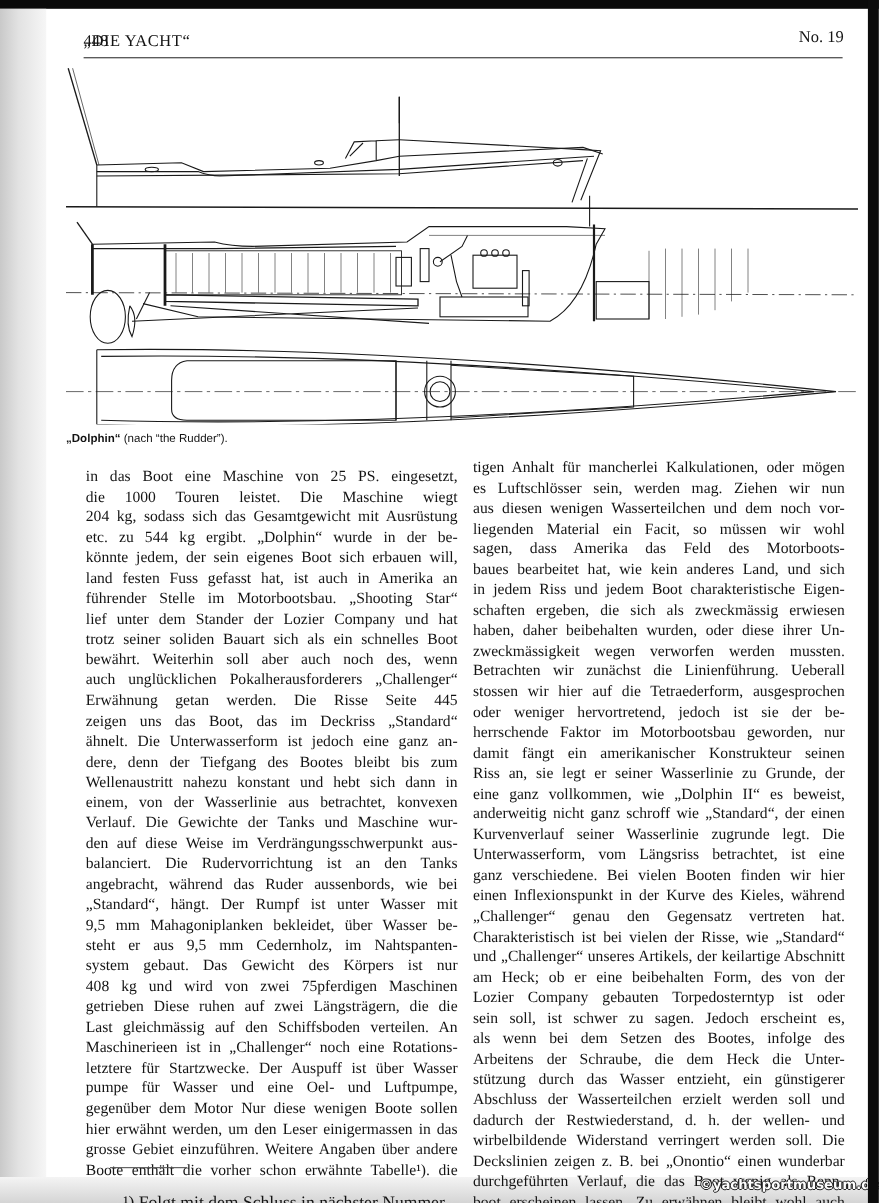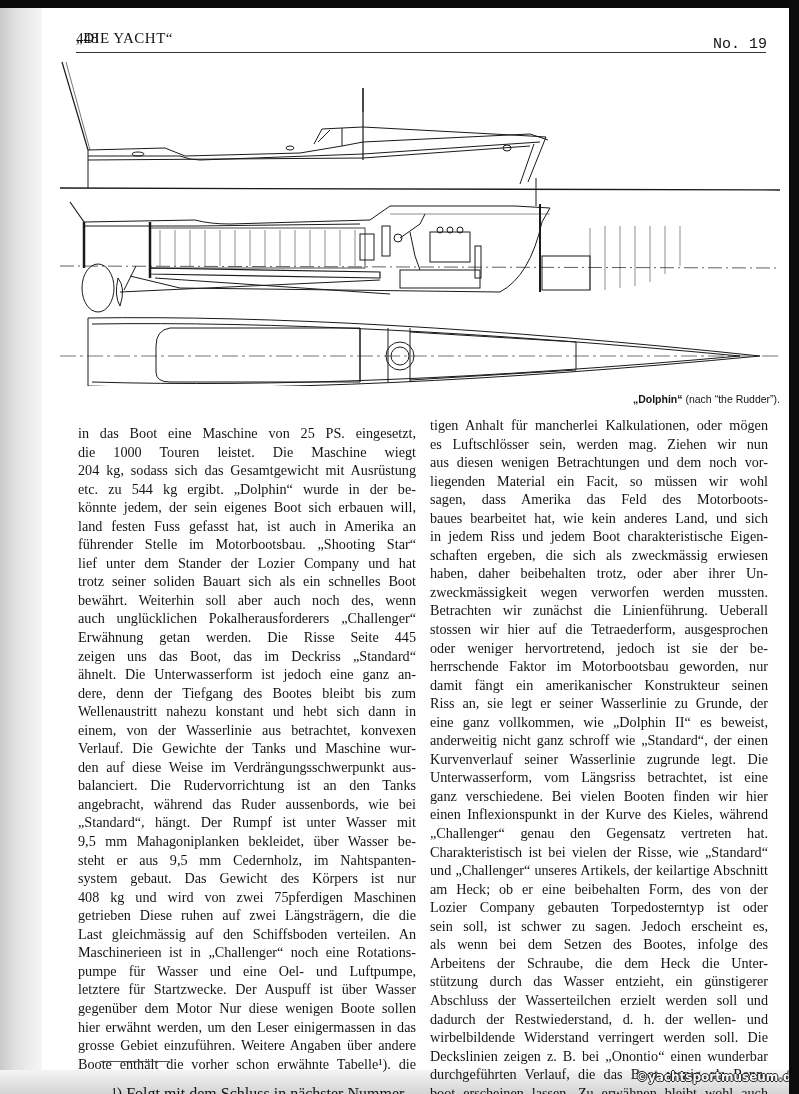--- a/index.html
+++ b/index.html
@@ -13,25 +13,25 @@
   .scan-right { position: absolute; right: 0; top: 0; width: 10px; height: 1094px; background: #0c0c0c; }
   .scan-left { position: absolute; left: 0; top: 8px; width: 42px; height: 1086px;
     background: linear-gradient(90deg, #c9c9c9 0%, #e2e2e2 40%, #f6f6f6 100%); }
   .scan-bottom { position: absolute; left: 0; top: 1070px; width: 789px; height: 24px;
     background: linear-gradient(180deg, #f4f4f4 0%, #d4d4d4 100%); }
   .page { position: absolute; left: 0; top: 0; width: 789px; height: 1094px; }
 
   .header { position: absolute; left: 76px; top: 4px; width: 711px; height: 30px; font-size: 15px; margin-top: 20px; }
   .header .num { position: absolute; left: 0; top: 6px; }
   .header .title { position: absolute; left: 0; width: 100%; top: 6px; text-align: left; letter-spacing: 0.5px; }
-  .header .issue { position: absolute; right: 20px; top: 12px; font-family: Liberation Mono, monospace; }
+  .header .issue { position: absolute; right: 20px; top: 2px; }
   .rule { position: absolute; left: 76px; top: 52px; width: 690px; height: 1px; background: #333; }
 
   .figure { position: absolute; left: 60px; top: 56px; width: 720px; height: 330px; }
-  .caption { position: absolute; left: 60px; top: 393px; width: 720px; text-align: right;
+  .caption { position: absolute; left: 60px; top: 393px; width: 720px; text-align: left;
     font-size: 10.5px; font-family: "Liberation Sans", "DejaVu Sans", sans-serif; }
   .caption b { font-weight: bold; }
 
   .col { position: absolute; top: 424px; width: 338px; font-size: 14.2px; line-height: 18.55px; }
   .col-left { left: 78px; }
   .col-right { left: 430px; top: 416px; }
   .line { display: block; text-align: justify; text-align-last: justify; white-space: nowrap; overflow: visible; height: 18.55px; }
 
   .fn-rule { position: absolute; left: 100px; top: 1061px; width: 70px; height: 1px; background: #555; }
   .footnote { position: absolute; left: 112px; top: 1085px; font-size: 16px; font-family: Liberation Serif, serif; }
@@ -166,39 +166,39 @@
     <span class="line">balanciert. Die Rudervorrichtung ist an den Tanks</span>
     <span class="line">angebracht, während das Ruder aussenbords, wie bei</span>
     <span class="line">„Standard“, hängt. Der Rumpf ist unter Wasser mit</span>
     <span class="line">9,5 mm Mahagoniplanken bekleidet, über Wasser be-</span>
     <span class="line">steht er aus 9,5 mm Cedernholz, im Nahtspanten-</span>
     <span class="line">system gebaut. Das Gewicht des Körpers ist nur</span>
     <span class="line">408 kg und wird von zwei 75pferdigen Maschinen</span>
     <span class="line">getrieben Diese ruhen auf zwei Längsträgern, die die</span>
     <span class="line">Last gleichmässig auf den Schiffsboden verteilen. An</span>
     <span class="line">Maschinerieen ist in „Challenger“ noch eine Rotations-</span>
+    <span class="line">letztere für Startzwecke. Der Auspuff ist über Wasser</span>
     <span class="line">pumpe für Wasser und eine Oel- und Luftpumpe,</span>
-    <span class="line">letztere für Startzwecke. Der Auspuff ist über Wasser</span>
     <span class="line">gegenüber dem Motor Nur diese wenigen Boote sollen</span>
     <span class="line">hier erwähnt werden, um den Leser einigermassen in das</span>
     <span class="line">grosse Gebiet einzuführen. Weitere Angaben über andere</span>
     <span class="line">Boote enthält die vorher schon erwähnte Tabelle¹). die</span>
 
   </div>
 
   <div class="col col-right">
     <span class="line">tigen Anhalt für mancherlei Kalkulationen, oder mögen</span>
     <span class="line">es Luftschlösser sein, werden mag. Ziehen wir nun</span>
-    <span class="line">aus diesen wenigen Betrachtungen und dem noch vor-</span>
+    <span class="line">aus diesen wenigen Wasserteilchen und dem noch vor-</span>
     <span class="line">liegenden Material ein Facit, so müssen wir wohl</span>
     <span class="line">sagen, dass Amerika das Feld des Motorboots-</span>
     <span class="line">baues bearbeitet hat, wie kein anderes Land, und sich</span>
     <span class="line">in jedem Riss und jedem Boot charakteristische Eigen-</span>
     <span class="line">schaften ergeben, die sich als zweckmässig erwiesen</span>
-    <span class="line">haben, daher beibehalten trotz, oder aber ihrer Un-</span>
+    <span class="line">haben, daher beibehalten wurden, oder diese ihrer Un-</span>
     <span class="line">zweckmässigkeit wegen verworfen werden mussten.</span>
     <span class="line">Betrachten wir zunächst die Linienführung. Ueberall</span>
     <span class="line">stossen wir hier auf die Tetraederform, ausgesprochen</span>
     <span class="line">oder weniger hervortretend, jedoch ist sie der be-</span>
     <span class="line">herrschende Faktor im Motorbootsbau geworden, nur</span>
     <span class="line">damit fängt ein amerikanischer Konstrukteur seinen</span>
     <span class="line">Riss an, sie legt er seiner Wasserlinie zu Grunde, der</span>
     <span class="line">eine ganz vollkommen, wie „Dolphin II“ es beweist,</span>
     <span class="line">anderweitig nicht ganz schroff wie „Standard“, der einen</span>
     <span class="line">Kurvenverlauf seiner Wasserlinie zugrunde legt. Die</span>

